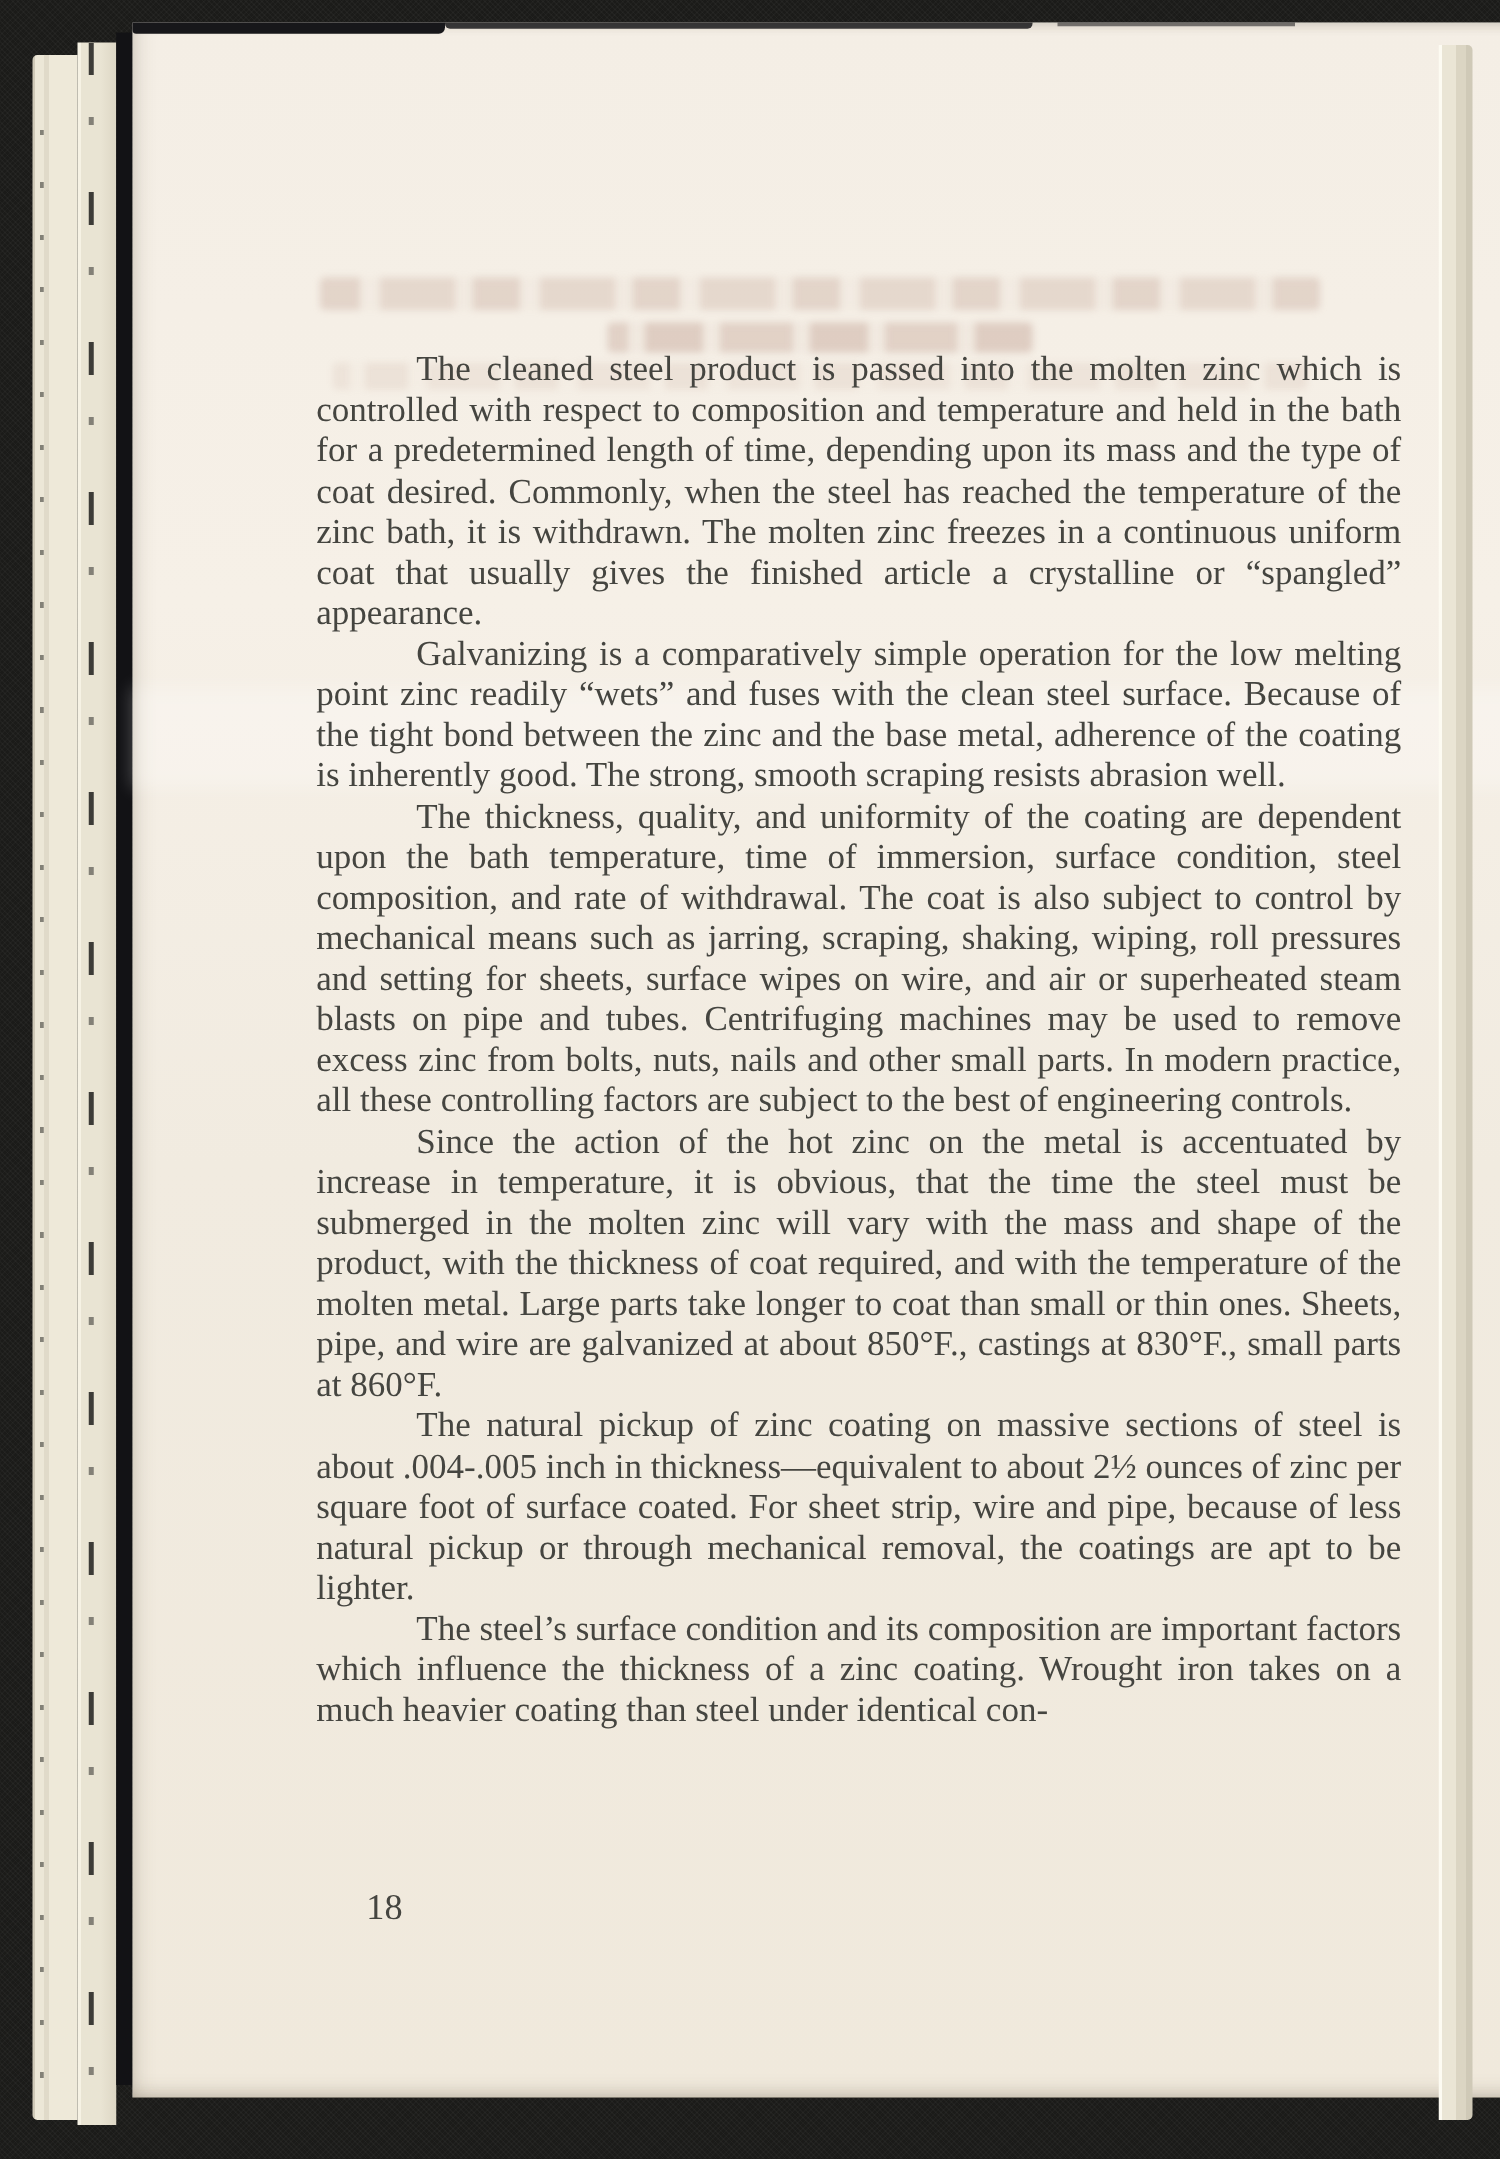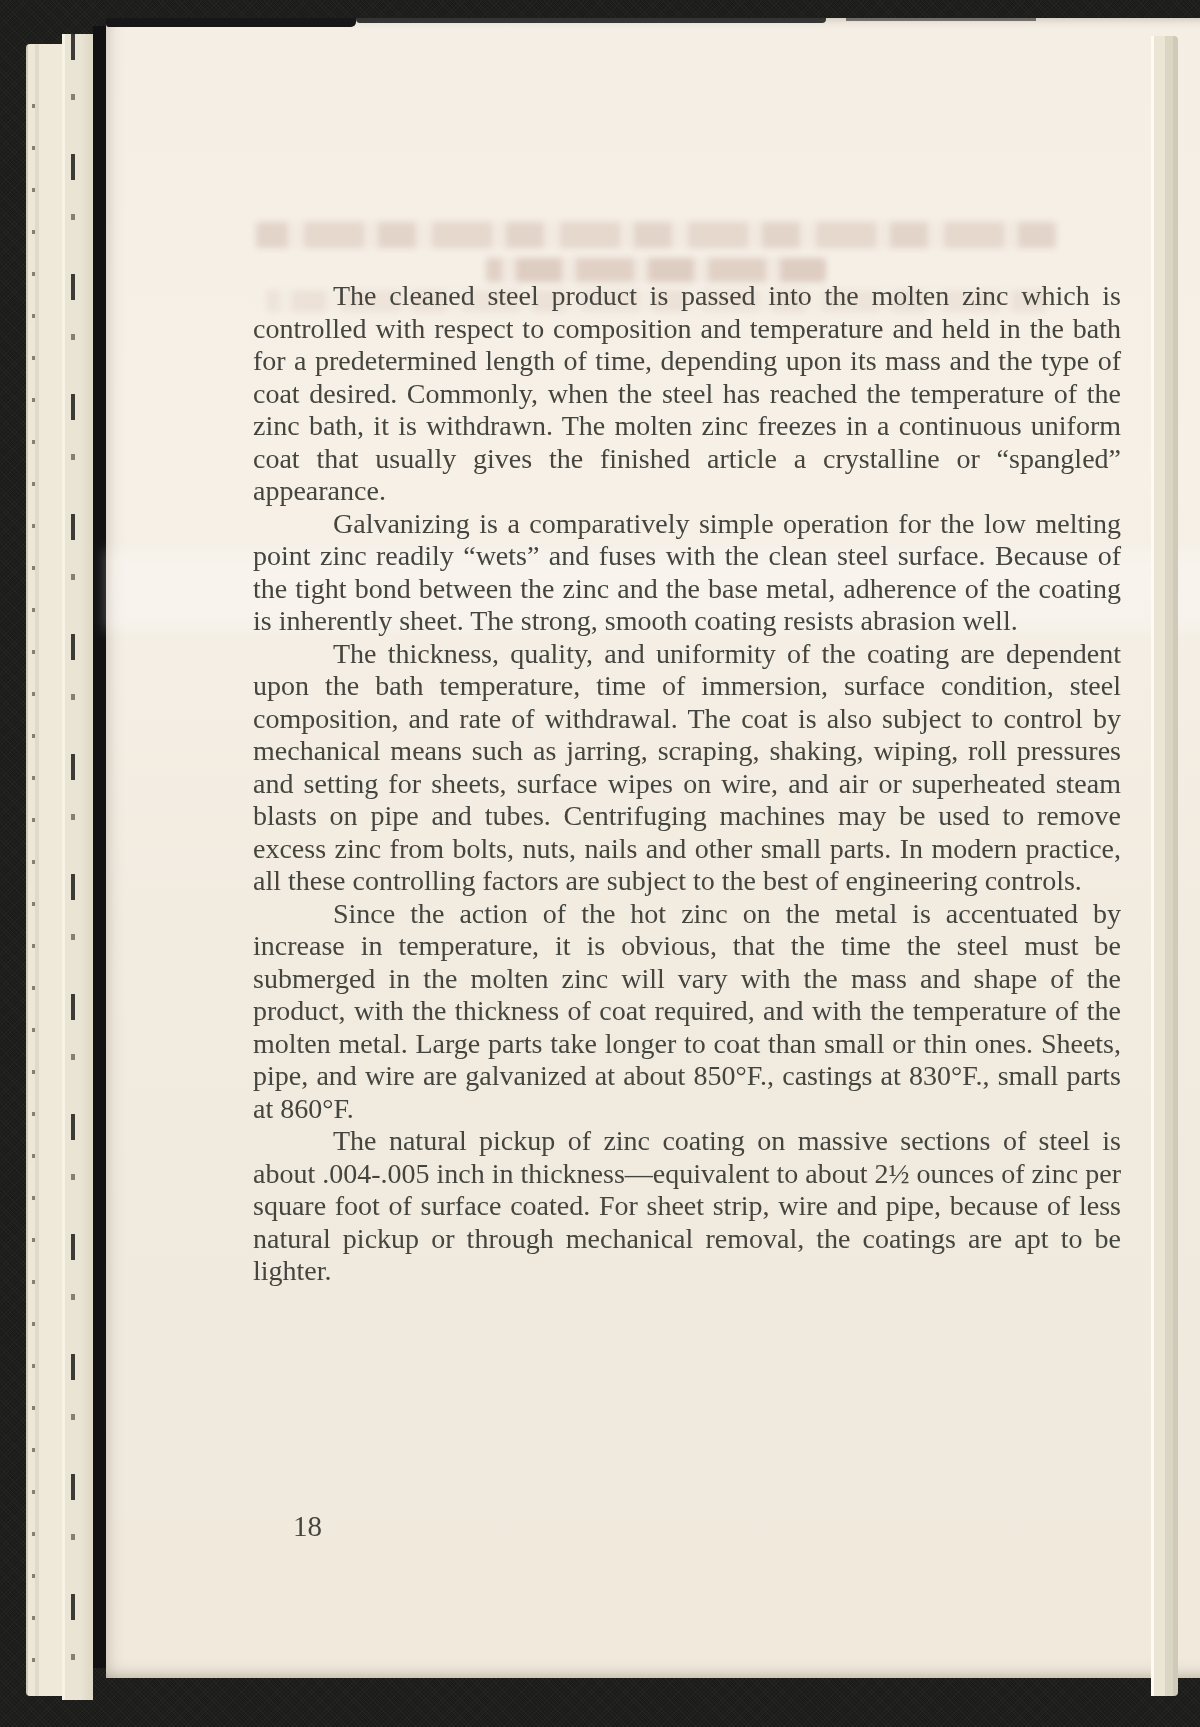--- a/index.html
+++ b/index.html
@@ -102,22 +102,23 @@
   <div class="top-tear-c"></div>
 
   <div class="scan-band"></div>
 
   <div class="ghost ghost-1"></div>
   <div class="ghost ghost-2"></div>
   <div class="ghost ghost-3"></div>
 
   <div class="text-column">
       <p class="body-paragraph">The cleaned steel product is passed into the molten zinc which is controlled with respect to composition and temperature and held in the bath for a predetermined length of time, depending upon its mass and the type of coat desired. Commonly, when the steel has reached the temperature of the zinc bath, it is withdrawn. The molten zinc freezes in a continuous uniform coat that usually gives the finished article a crystalline or “spangled” appearance.</p>
-      <p class="body-paragraph">Galvanizing is a comparatively simple operation for the low melting point zinc readily “wets” and fuses with the clean steel surface. Because of the tight bond between the zinc and the base metal, adherence of the coating is inherently sheet. The strong, smooth coating resists abrasion well.</p>
+      <p class="body-paragraph">Galvanizing is a comparatively simple operation for the low melting point zinc readily “wets” and fuses with the clean steel surface. Because of the tight bond between the zinc and the base metal, adherence of the coating is inherently good. The strong, smooth scraping resists abrasion well.</p>
       <p class="body-paragraph">The thickness, quality, and uniformity of the coating are dependent upon the bath temperature, time of immersion, surface condition, steel composition, and rate of withdrawal. The coat is also subject to control by mechanical means such as jarring, scraping, shaking, wiping, roll pressures and setting for sheets, surface wipes on wire, and air or superheated steam blasts on pipe and tubes. Centrifuging machines may be used to remove excess zinc from bolts, nuts, nails and other small parts. In modern practice, all these controlling factors are subject to the best of engineering controls.</p>
       <p class="body-paragraph">Since the action of the hot zinc on the metal is accentuated by increase in temperature, it is obvious, that the time the steel must be submerged in the molten zinc will vary with the mass and shape of the product, with the thickness of coat required, and with the temperature of the molten metal. Large parts take longer to coat than small or thin ones. Sheets, pipe, and wire are galvanized at about 850°F., castings at 830°F., small parts at 860°F.</p>
       <p class="body-paragraph">The natural pickup of zinc coating on massive sections of steel is about .004-.005 inch in thickness—equivalent to about 2½ ounces of zinc per square foot of surface coated. For sheet strip, wire and pipe, because of less natural pickup or through mechanical removal, the coatings are apt to be lighter.</p>
+      <p class="body-paragraph">The steel’s surface condition and its composition are important factors which influence the thickness of a zinc coating. Wrought iron takes on a much heavier coating than steel under identical con-</p>
     </div>
 
   <div class="page-number">18</div>
 </div>
 
 <div class="right-strip"></div>
 
 </body></html>

